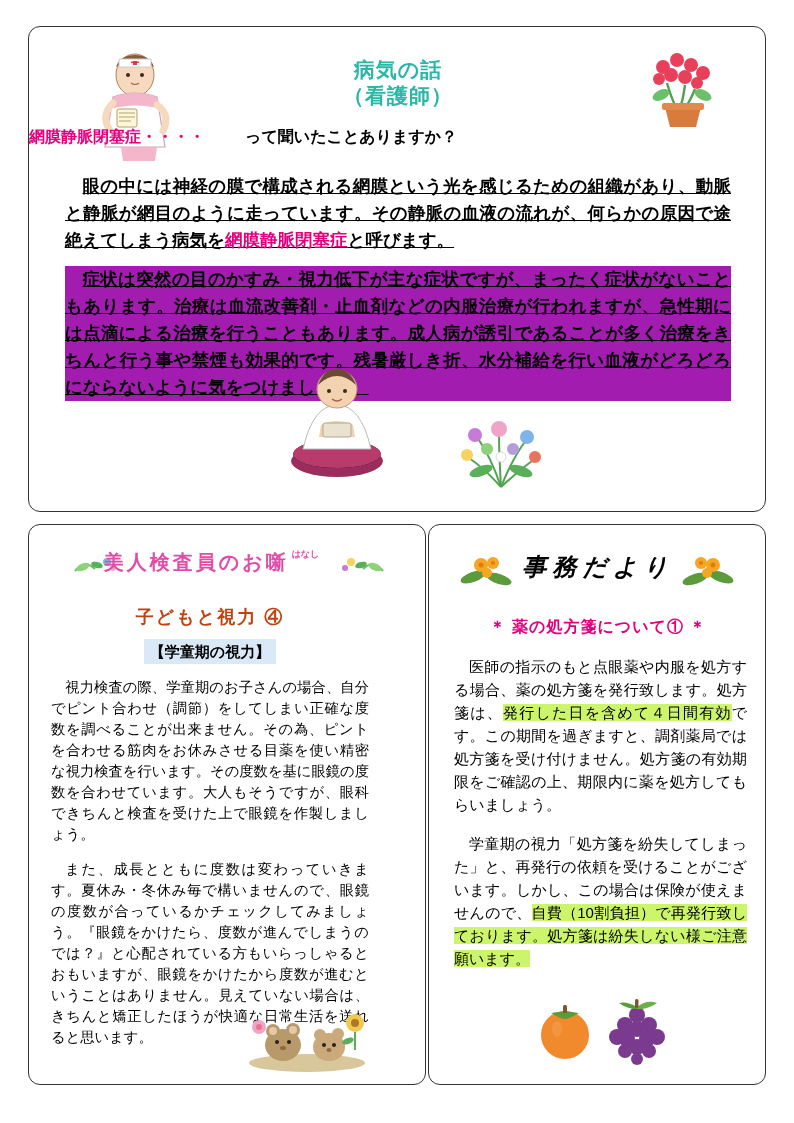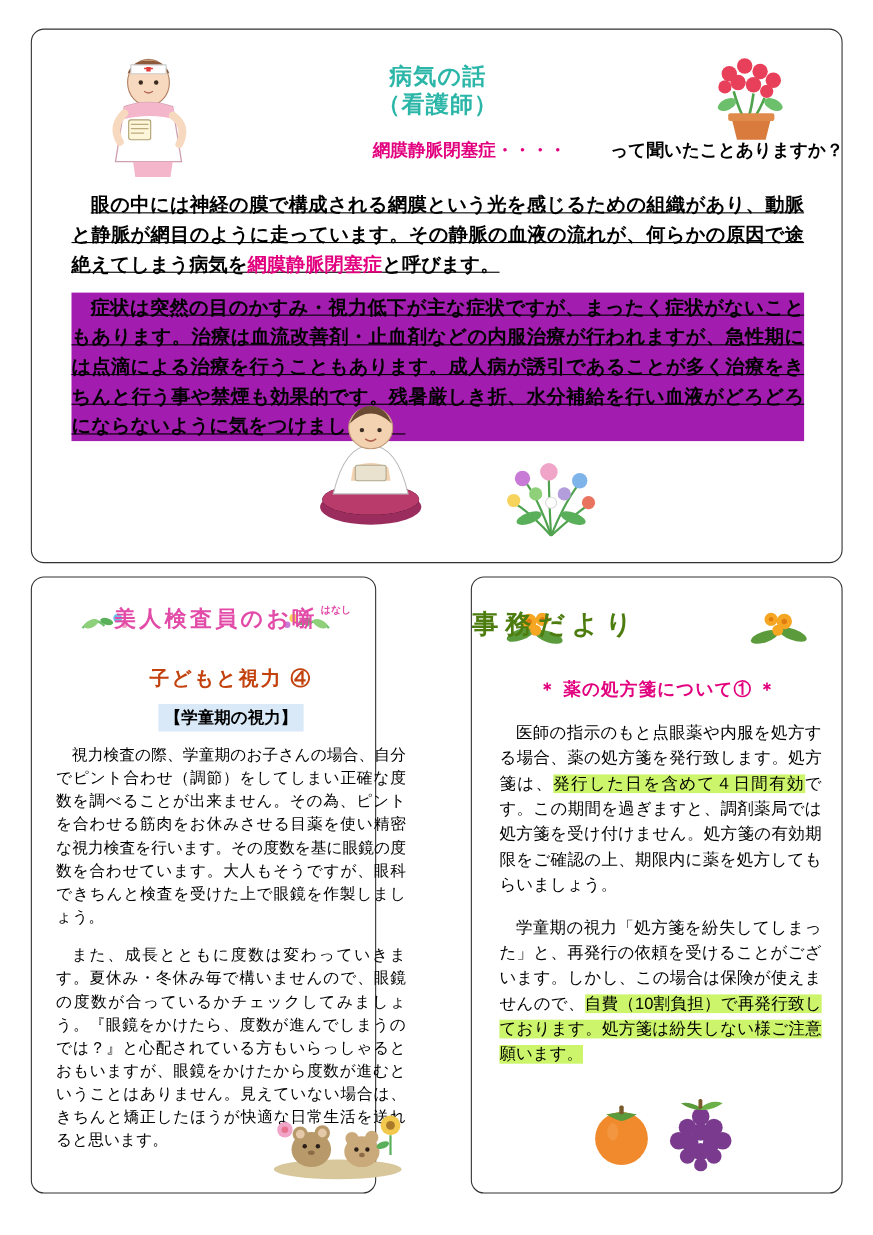--- a/index.html
+++ b/index.html
@@ -32,21 +32,21 @@
   }
   #panel-top {
     left: 28px;
     top: 26px;
     width: 738px;
     height: 486px;
   }
   #panel-left {
     left: 28px;
     top: 524px;
-    width: 314px;
+    width: 398px;
     height: 561px;
   }
   #panel-right {
     left: 428px;
     top: 524px;
     width: 338px;
     height: 561px;
   }
 
   
@@ -60,21 +60,21 @@
     line-height: 26px;
     font-weight: bold;
     color: #2bb6a8;
     letter-spacing: 1px;
   }
   .top-subtitle {
     position: absolute;
     left: 0;
     top: 100px;
     width: 738px;
-    text-align: right;
+    text-align: left;
     font-size: 16px;
     font-weight: bold;
   }
   .top-subtitle .red {
     color: #e2007f;
   }
   .top-subtitle .black {
     color: #000000;
     margin-left: 40px;
   }
@@ -203,25 +203,26 @@
     width: 46px;
     height: 24px;
   }
 
   
   .r-title {
     position: absolute;
     left: 0;
     top: 26px;
     width: 338px;
-    text-align: left;
+    text-align: center;
     font-size: 24px;
     font-weight: bold;
-    color: #4d7c0f;
+    color: #000000;
     letter-spacing: 6px;
+    font-style: italic;
   }
   .r-sub {
     position: absolute;
     left: 0;
     top: 92px;
     width: 338px;
     text-align: center;
     font-size: 16px;
     font-weight: bold;
     color: #e2007f;

